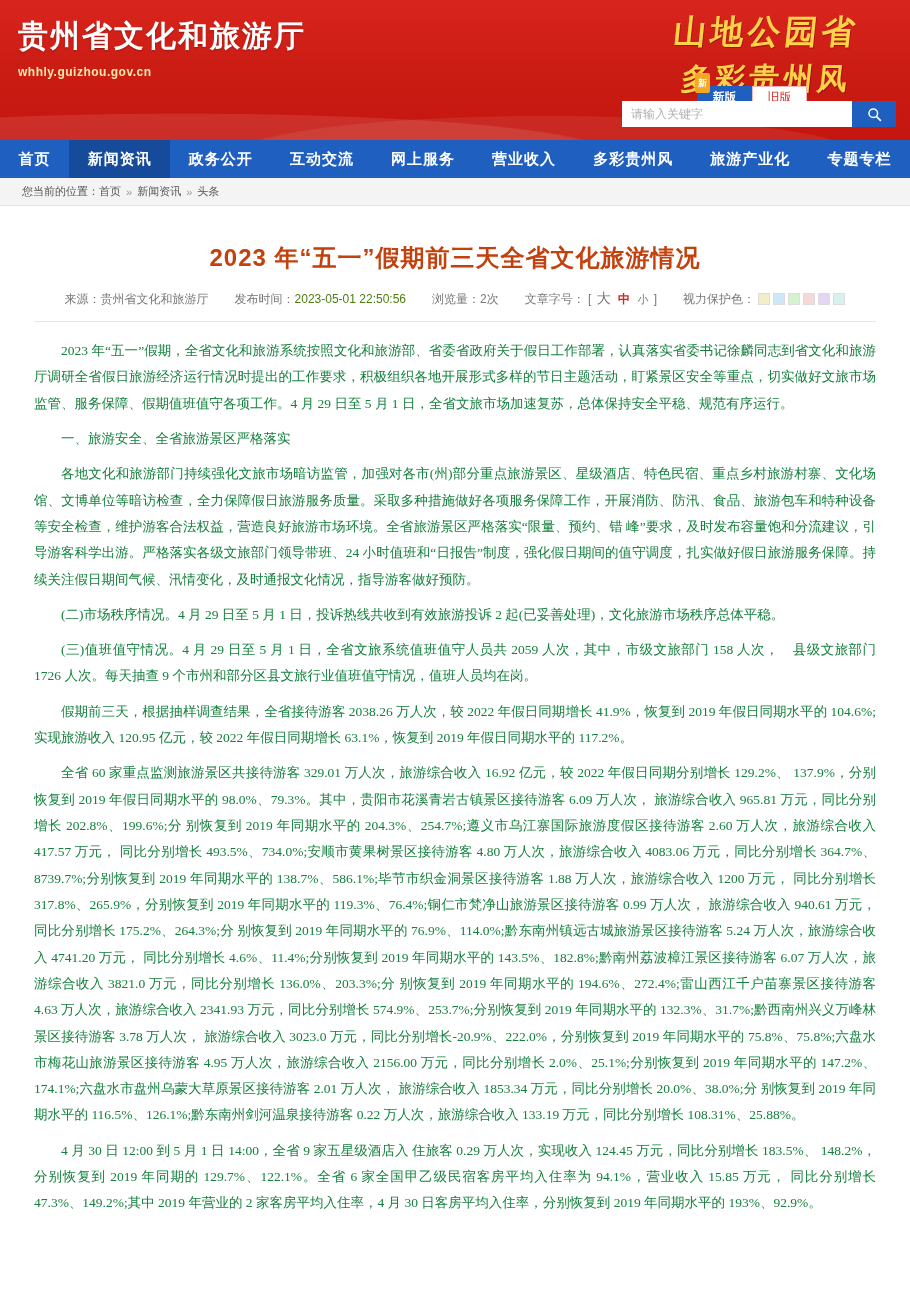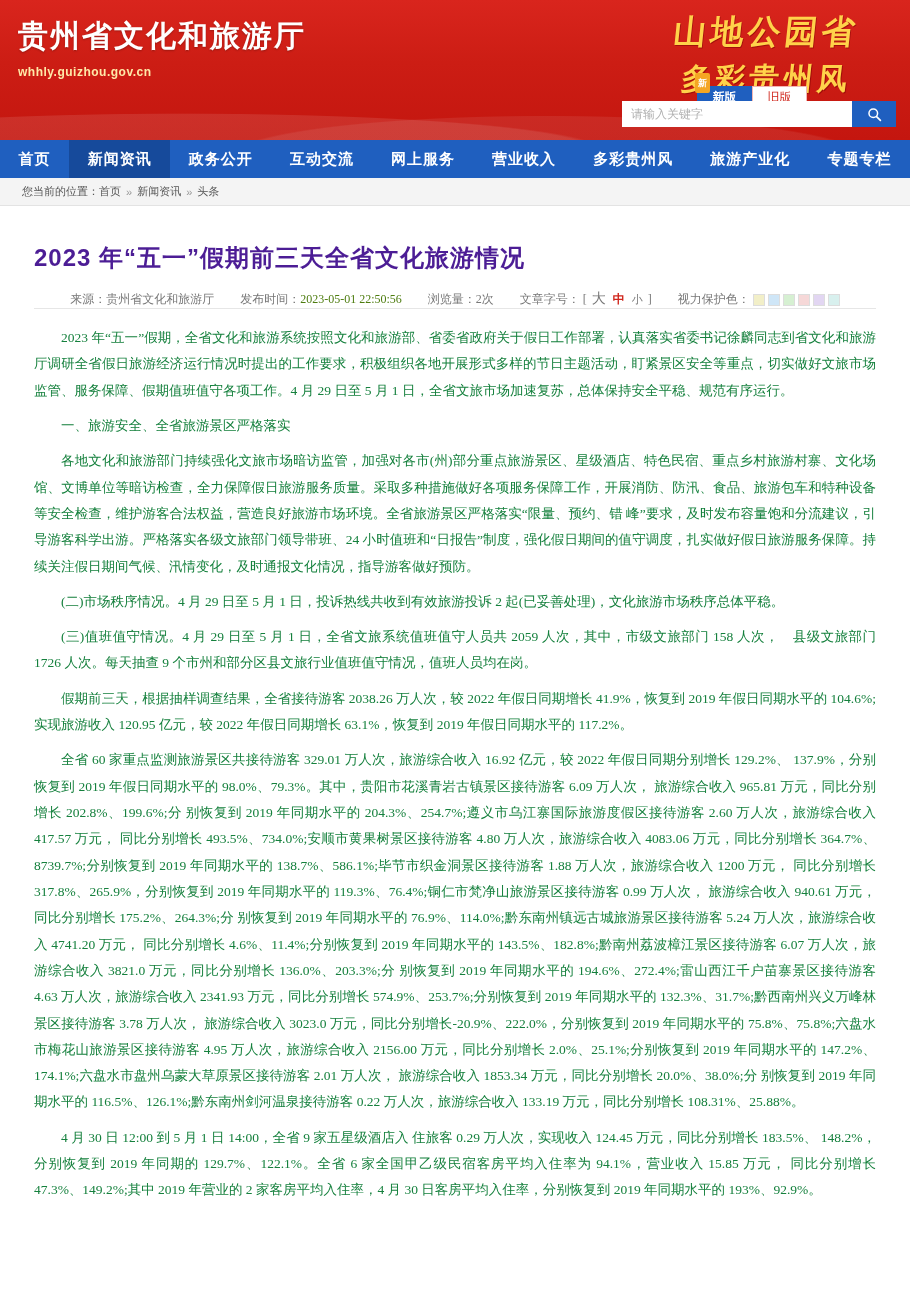--- a/index.html
+++ b/index.html
@@ -98,30 +98,29 @@
     height:28px; background:#f4f4f4; border-bottom:1px solid #e3e3e3;
     display:flex; align-items:center; padding-left:22px;
     font-size:11px; color:#555;
   }
   .crumb-bar .sep { margin:0 5px; color:#999; }
   .crumb-bar a { color:#555; text-decoration:none; }
 
   
   .article { padding:22px 34px 34px 34px; }
   .art-title {
-    text-align:left; color:#4c1d95; font-size:24px; font-weight:bold;
+    text-align:center; color:#c2410c; font-size:24px; font-weight:bold;
     letter-spacing:1px; margin:14px 0 16px 0;
     font-family:"Liberation Sans","DejaVu Sans",sans-serif;
   }
   .art-meta {
     display:flex; justify-content:center; align-items:center; gap:26px;
-    font-size:12px; color:#777; padding-bottom:0;
+    font-size:12px; color:#777; padding-bottom:13px;
     border-bottom:1px solid #e6e6e6;
     flex-wrap:wrap;
-    font-family:Liberation Serif, serif;
   }
   .art-meta .blue { color:#4d7c0f; }
   .fontsize-group .fz { margin:0 2px; cursor:pointer; }
   .fontsize-group .fz.big { font-size:14px; }
   .fontsize-group .fz.mid { color:#d0261c; font-weight:bold; }
   .fontsize-group .fz.small { font-size:11px; }
   .colors { display:inline-flex; gap:3px; vertical-align:middle; }
   .sw { width:12px; height:12px; display:inline-block; border:1px solid #ddd; cursor:pointer; }
 
   .art-body { padding-top:16px; }

